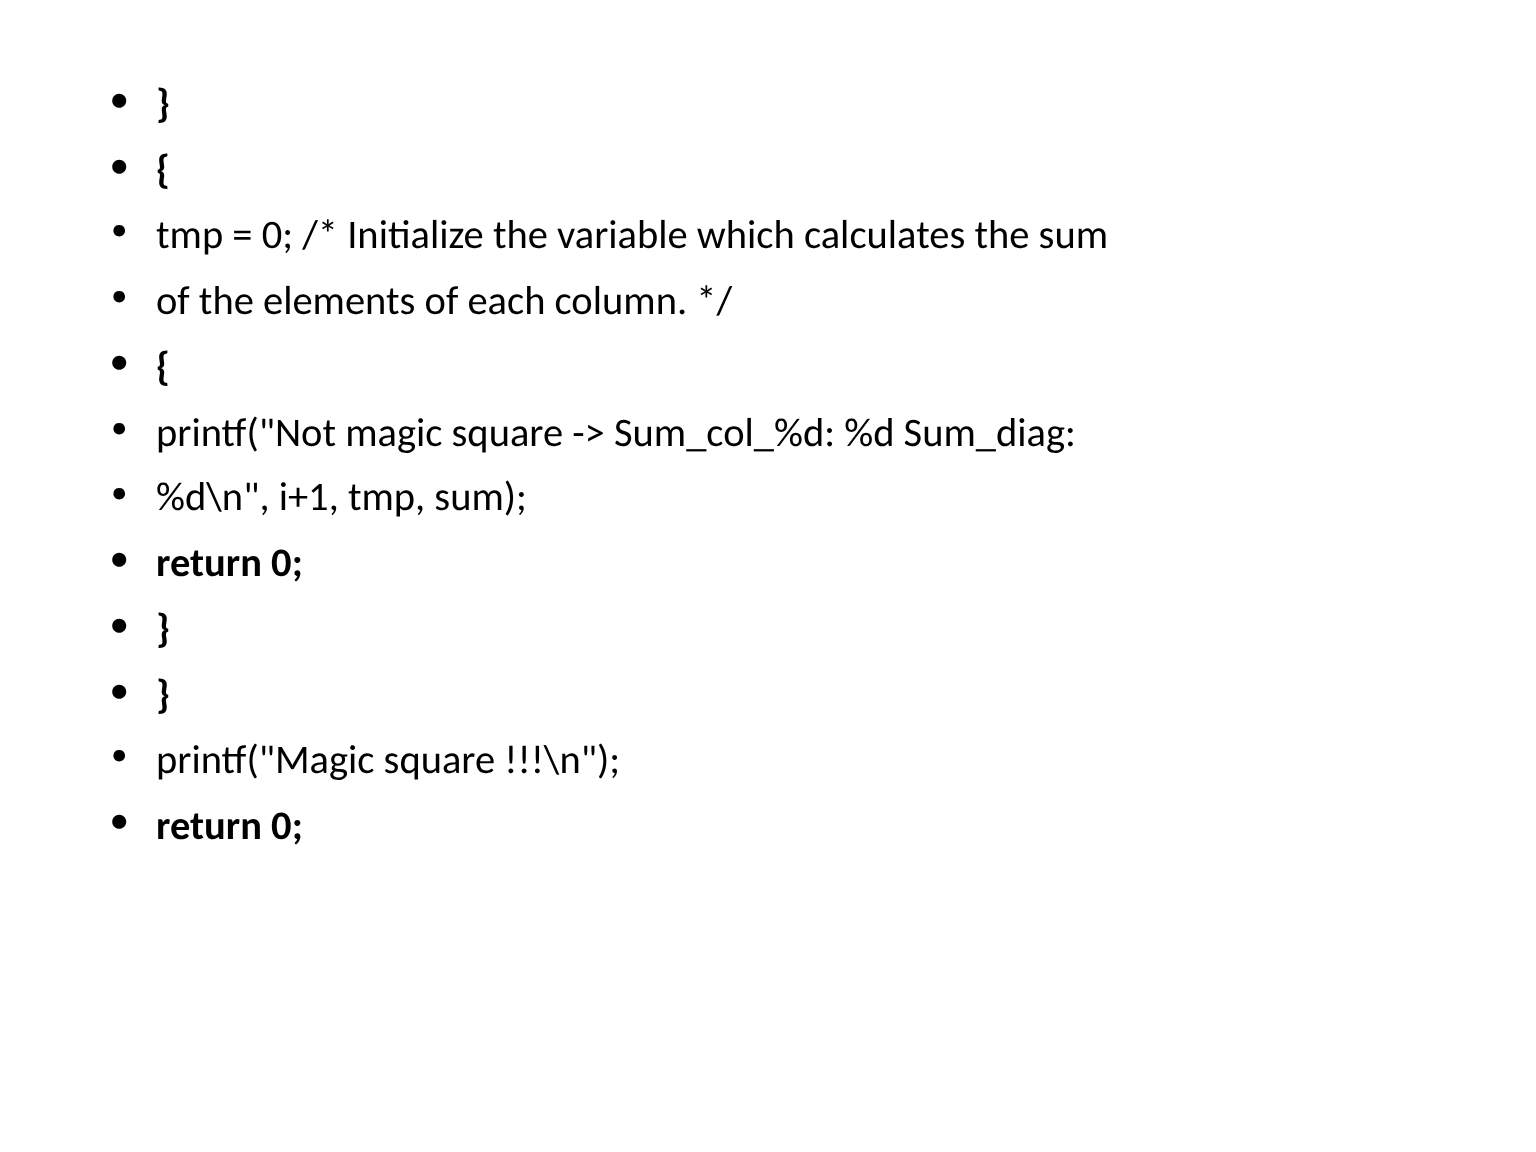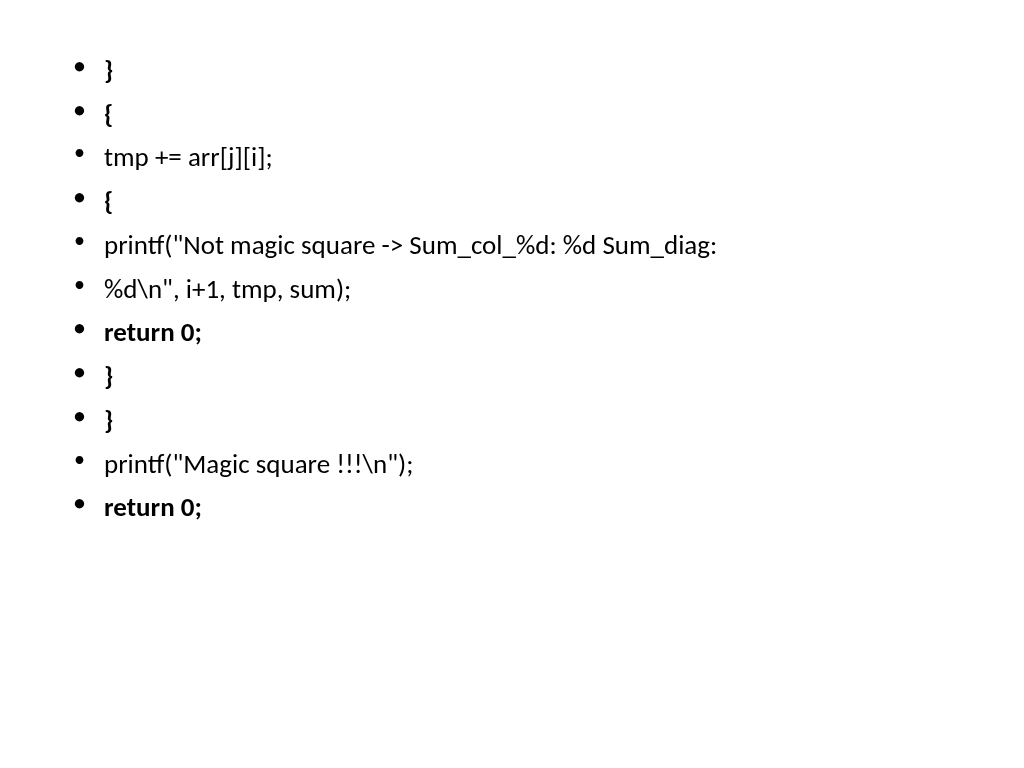--- a/index.html
+++ b/index.html
@@ -36,21 +36,22 @@
     .bold {
       font-weight: 700;
     }
   </style>
 </head>
 <body>
 
 <ul>
   <li class="bold"><span>}</span></li>
   <li class="bold"><span>{</span></li>
-  <li><span>tmp += arr[j][i];</span></li>
+  <li><span>tmp = 0; /* Initialize the variable which calculates the sum</span></li>
+  <li><span>of the elements of each column. */</span></li>
   <li class="bold"><span>{</span></li>
   <li><span>printf("Not magic square -&gt; Sum_col_%d: %d Sum_diag:</span></li>
   <li><span>%d\n", i+1, tmp, sum);</span></li>
   <li class="bold"><span>return 0;</span></li>
   <li class="bold"><span>}</span></li>
   <li class="bold"><span>}</span></li>
   <li><span>printf("Magic square !!!\n");</span></li>
   <li class="bold"><span>return 0;</span></li>
 </ul>
 

